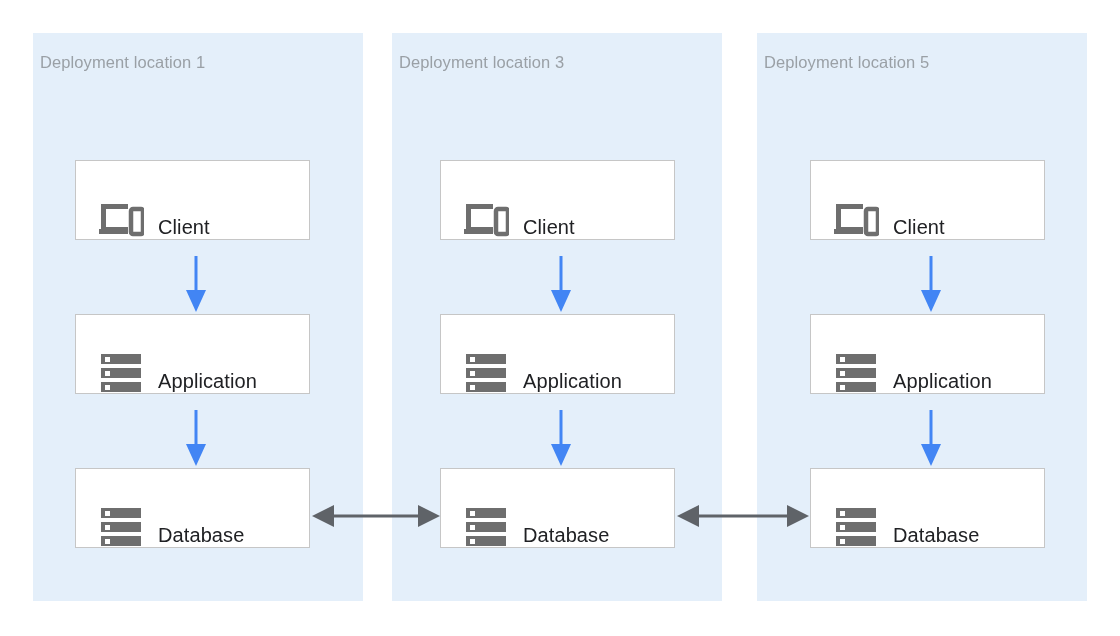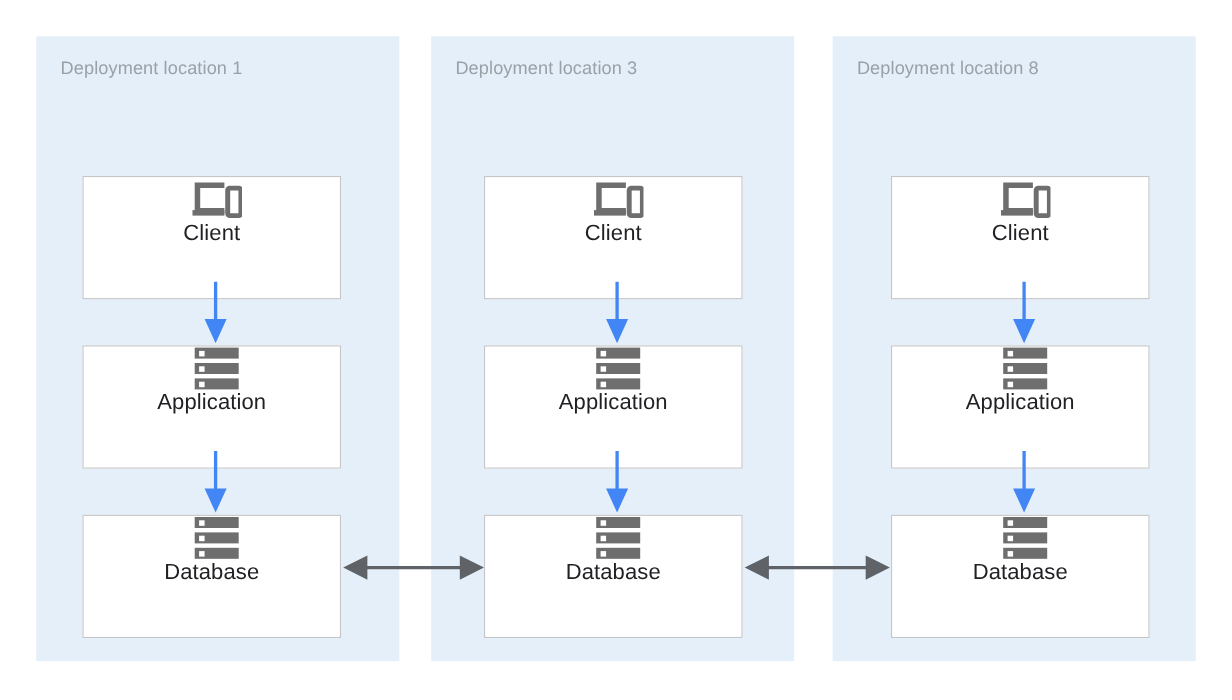--- a/index.html
+++ b/index.html
@@ -11,36 +11,35 @@
   }
   #diagram{position:relative;width:1120px;height:636px;}
 
   .zone{
     position:absolute;
     background:#e4effa;
     top:33px;height:568px;
   }
   .zone-title{
     position:absolute;
-    top:20px;left:22px;
+    top:20px;left:7px;
     font-size:16.5px;
     color:#9aa0a6;
     letter-spacing:.1px;
     white-space:nowrap;
   }
 
   .node{
     position:absolute;
     background:#ffffff;
     border:1px solid #c6c6c6;
     box-sizing:border-box;
     display:flex;
-    align-items:center;
-    height:112px;
-    flex-direction:column;
+    align-items:flex-end;
+    height:80px;
   }
   .node .ico{
     flex:0 0 auto;
     width:46px;height:40px;
     margin-left:22px;margin-right:14px;
     display:flex;align-items:center;justify-content:center;
   }
   .node .lbl{
     font-size:20px;
     color:#202124;
@@ -76,21 +75,21 @@
 
   <div class="zone zone-1">
     <div class="zone-title">Deployment location 1</div>
   </div>
 
   <div class="zone zone-2">
     <div class="zone-title">Deployment location 3</div>
   </div>
 
   <div class="zone zone-3">
-    <div class="zone-title">Deployment location 8</div>
+    <div class="zone-title">Deployment location 5</div>
   </div>
 
   <div class="node" style="left:75px;top:160px;width:235px;">
     <span class="ico">
       <svg width="46" height="36" viewBox="0 0 46 36" aria-hidden="true">
         <path d="M3 3 h27 v5 h-22 v18 h22 v5 h-27 z" fill="#6e6e6e"></path>
         <rect x="1" y="28" width="29" height="5" fill="#6e6e6e"></rect>
         <rect x="33" y="8" width="12" height="25" rx="2" fill="none" stroke="#6e6e6e" stroke-width="4.5"></rect>
       </svg>
     </span>

